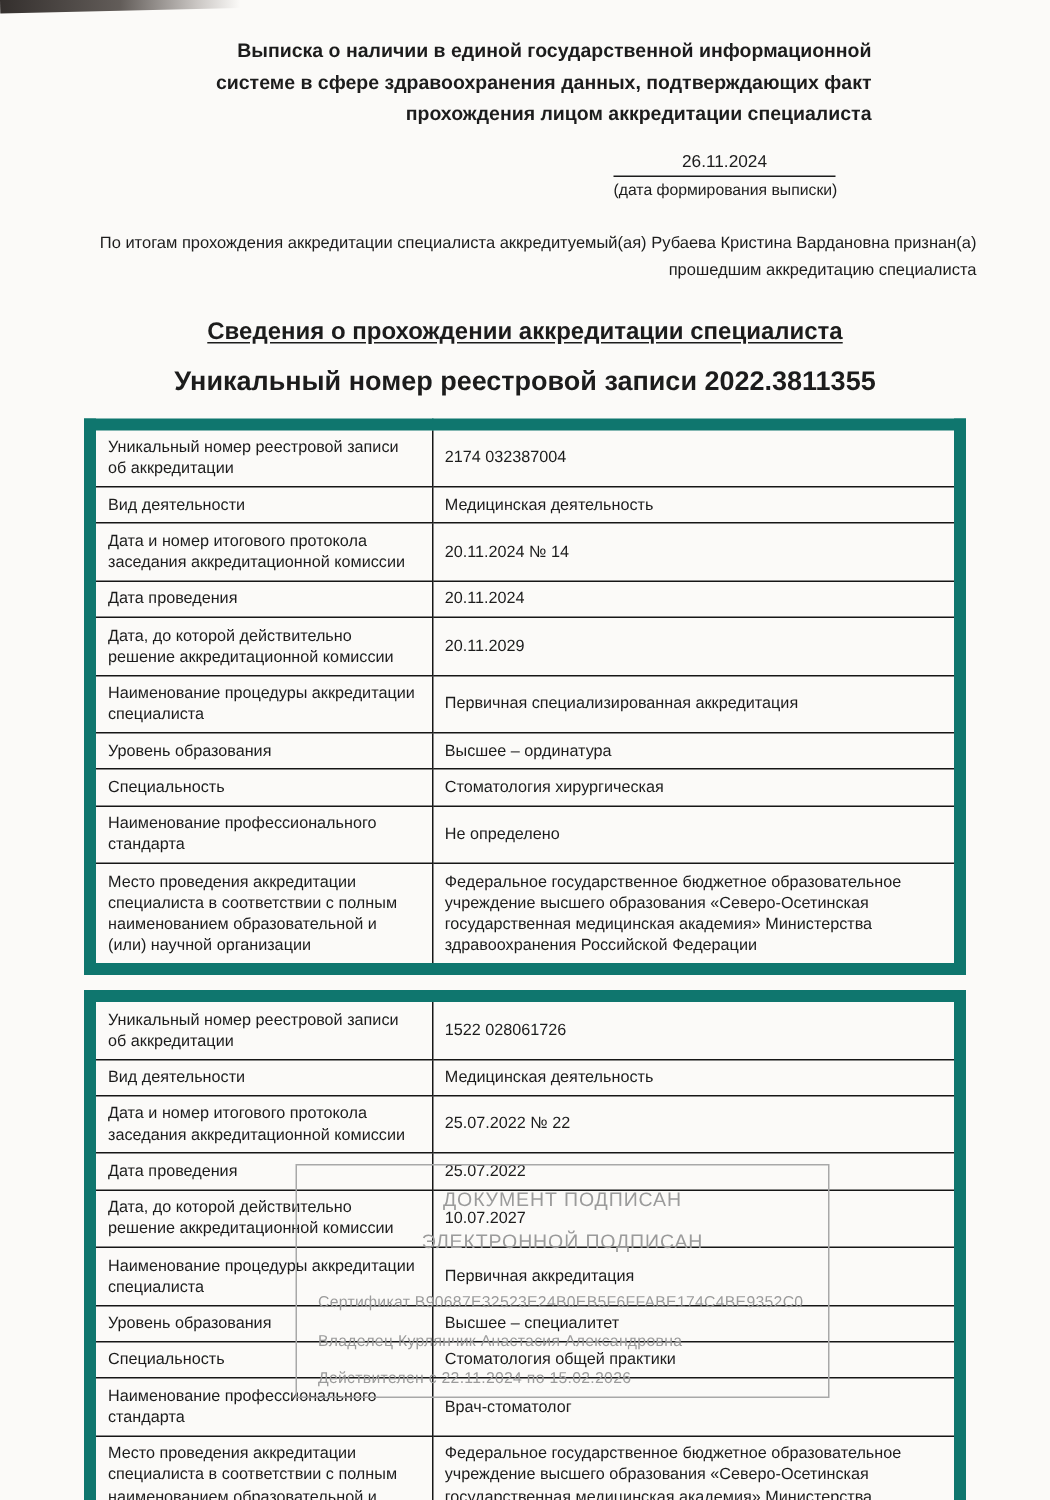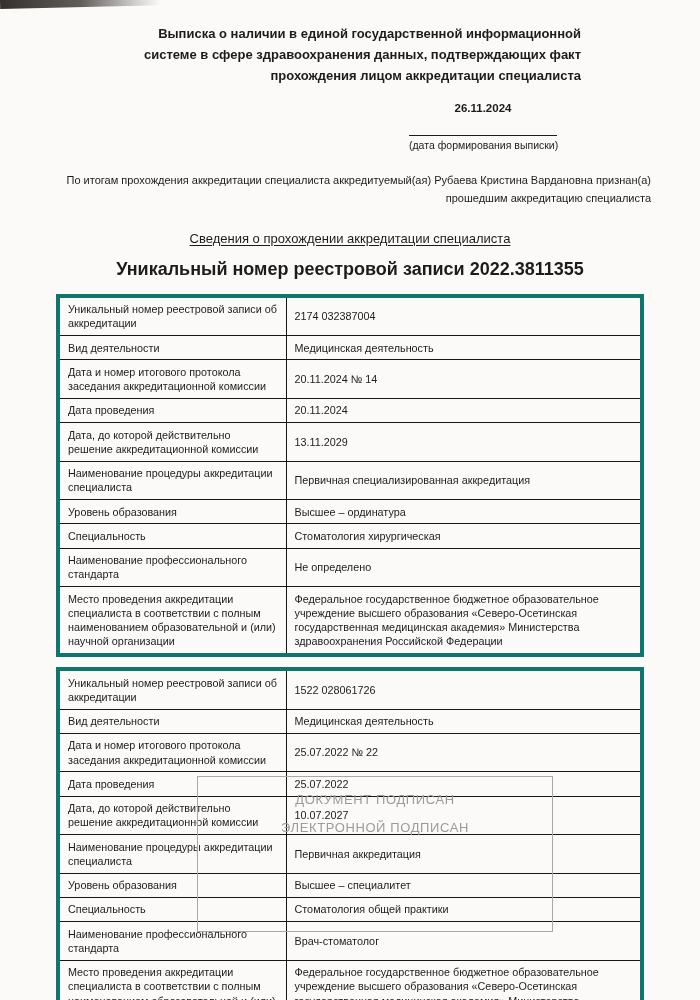--- a/index.html
+++ b/index.html
@@ -15,33 +15,33 @@
     position:absolute; top:0; left:0; width:160px; height:9px;
     background:linear-gradient(93deg, rgba(35,30,28,0.92) 0%, rgba(55,48,44,0.78) 50%, rgba(90,80,75,0.3) 82%, rgba(90,80,75,0) 100%);
     transform:rotate(-1.3deg); transform-origin:left top;
   }
   .title {
     width:462px; margin:24px auto 0;
     font-size:13px; font-weight:bold; line-height:1.6; text-align:right;
   }
   .date-block { width:148px; margin:16px 0 0 409px; text-align:center; }
   .date-value {
-    font-weight:bold; font-size:11.5px; padding-bottom:21px;
+    font-weight:normal; font-size:11.5px; padding-bottom:3px;
     border-bottom:1.5px solid #1c1c1c;
   }
   .date-caption { font-size:10.5px; padding-top:3px; white-space:nowrap; }
   .intro { width:602px; margin:21px auto 0; text-align:right; font-size:11px; line-height:1.6; }
   .section-heading {
-    margin-top:23px; text-align:center; font-weight:normal; font-size:13px;
+    margin-top:23px; text-align:center; font-weight:bold; font-size:16px;
     text-decoration:underline; text-underline-offset:2px;
   }
   .record-number { margin-top:13px; text-align:center; font-weight:bold; font-size:18px; }
   table.acc-table {
     width:588px; margin:14px auto 0;
-    border-collapse:collapse; border:4px solid #0f766e;
+    border-collapse:collapse; border:8px solid #0f766e;
     font-size:10.8px; line-height:1.32;
   }
   table.acc-table td { border:1.5px solid #161616; padding:4.5px 8px; vertical-align:middle; }
   table.acc-table td.lbl { width:228px; }
   table.t2 { margin-top:10px; }
   .stamp {
     position:absolute; left:197px; top:776px; width:356px; height:156px;
     border:1.5px solid #a8a8a8; color:#9b9b9b; background:transparent;
   }
   .stamp-title { text-align:center; font-size:13px; letter-spacing:0.6px; }
@@ -82,21 +82,21 @@
       <tr>
         <td class="lbl">Дата и номер итогового протокола заседания аккредитационной комиссии</td>
         <td class="val">20.11.2024 № 14</td>
       </tr>
       <tr>
         <td class="lbl">Дата проведения</td>
         <td class="val">20.11.2024</td>
       </tr>
       <tr>
         <td class="lbl">Дата, до которой действительно решение аккредитационной комиссии</td>
-        <td class="val">13.11.2029</td>
+        <td class="val">20.11.2029</td>
       </tr>
       <tr>
         <td class="lbl">Наименование процедуры аккредитации специалиста</td>
         <td class="val">Первичная специализированная аккредитация</td>
       </tr>
       <tr>
         <td class="lbl">Уровень образования</td>
         <td class="val">Высшее – ординатура</td>
       </tr>
       <tr>
@@ -155,14 +155,19 @@
       <tr>
         <td class="lbl">Место проведения аккредитации специалиста в соответствии с полным наименованием образовательной и (или) научной организации</td>
         <td class="val">Федеральное государственное бюджетное образовательное учреждение высшего образования «Северо-Осетинская государственная медицинская академия» Министерства здравоохранения Российской Федерации</td>
       </tr>
     </tbody>
   </table>
 
   <div class="stamp">
     <div class="stamp-title first">ДОКУМЕНТ ПОДПИСАН</div>
     <div class="stamp-title second">ЭЛЕКТРОННОЙ ПОДПИСАН</div>
+    <div class="stamp-details">
+      <div class="stamp-detail">Сертификат B90687E32523E24B0EB5F6FFABE174C4BE9352C0</div>
+      <div class="stamp-detail">Владелец Курлянчик Анастасия Александровна</div>
+      <div class="stamp-detail">Действителен с 22.11.2024 по 15.02.2026</div>
+    </div>
   </div>
 </div>
 
 </body></html>

